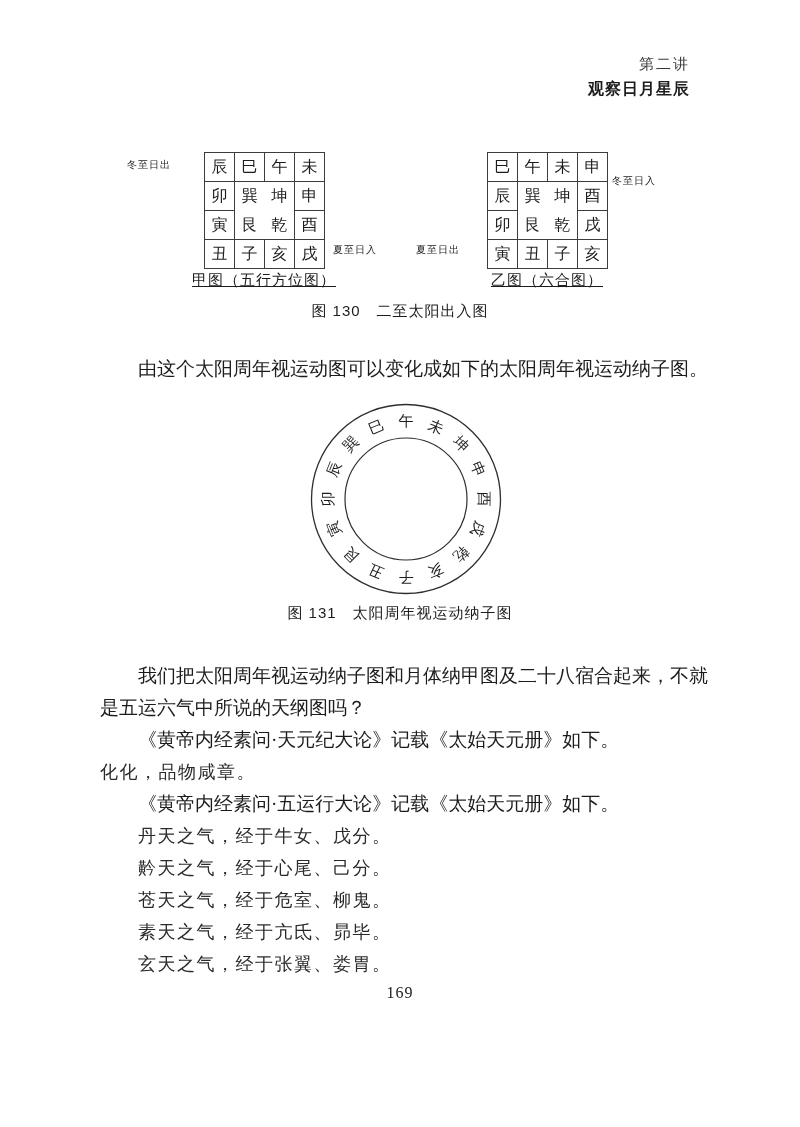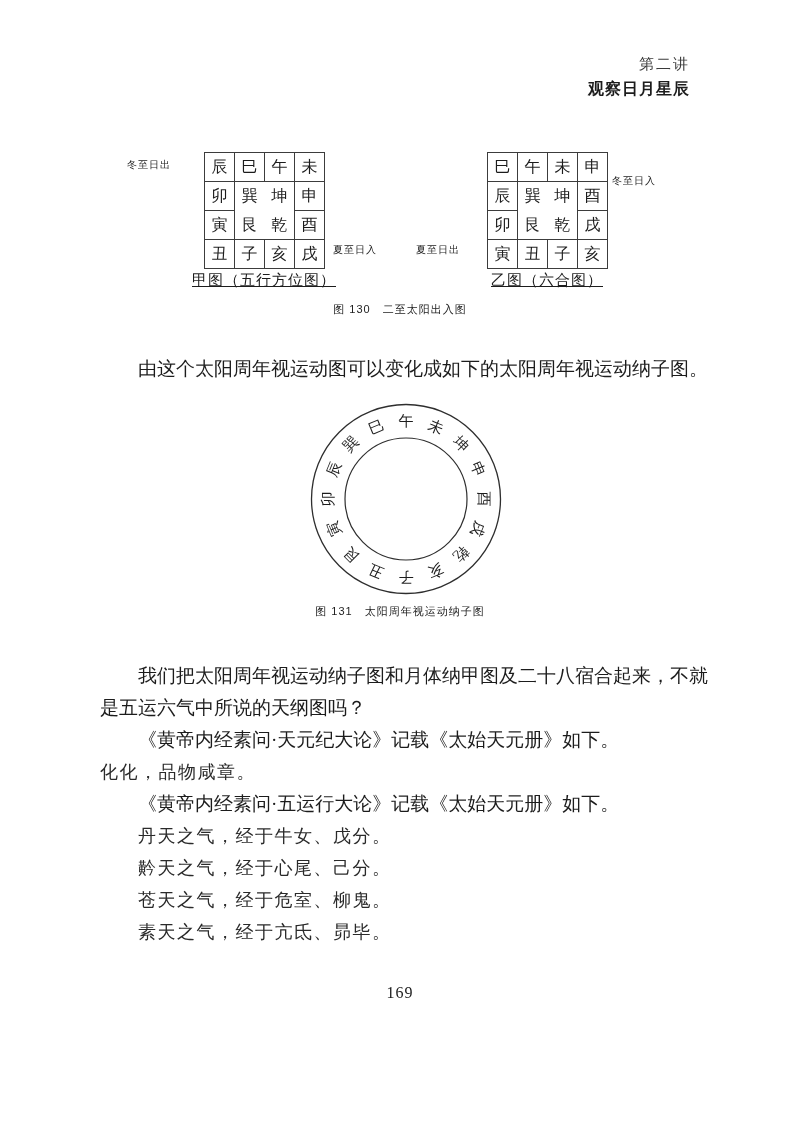--- a/index.html
+++ b/index.html
@@ -31,21 +31,21 @@
   td.merged { padding:0; }
   .center-grid { display:grid; grid-template-columns:1fr 1fr; grid-template-rows:1fr 1fr;
                  width:100%; height:100%; }
   .center-grid span { display:flex; align-items:center; justify-content:center; font-size:16px; }
 
   .grid-label { position:absolute; font-size:10px; letter-spacing:1px; white-space:nowrap; }
   .grid-caption { position:absolute; width:220px; text-align:center; font-size:15px;
                   letter-spacing:1px; white-space:nowrap;text-decoration:underline; }
 
   .fig-caption { position:absolute; left:0; width:800px; text-align:center;
-                 font-family:"Liberation Sans", sans-serif; font-size:11px;
+                 font-family:"Liberation Sans", sans-serif; font-size:15px;
                  letter-spacing:1px; white-space:nowrap; }
 
   
   .intro { position:absolute; left:100px; top:356px; width:660px;
            font-size:19px; white-space:nowrap; }
   .indent2 { padding-left:38px; }
 
   
   .ring { position:absolute; left:310px; top:403px; width:192px; height:192px; }
   .ring svg { position:absolute; left:0; top:0; }
@@ -174,17 +174,18 @@
   <div class="body-block">
     <div class="tline indent2">我们把太阳周年视运动纳子图和月体纳甲图及二十八宿合起来，不就</div>
     <div class="tline">是五运六气中所说的天纲图吗？</div>
     <div class="tline indent2">《黄帝内经素问·天元纪大论》记载《太始天元册》如下。</div>
     <div class="tline kai">化化，品物咸章。</div>
     <div class="tline indent2">《黄帝内经素问·五运行大论》记载《太始天元册》如下。</div>
     <div class="tline indent2 kai">丹天之气，经于牛女、戊分。</div>
     <div class="tline indent2 kai">黅天之气，经于心尾、己分。</div>
     <div class="tline indent2 kai">苍天之气，经于危室、柳鬼。</div>
     <div class="tline indent2 kai">素天之气，经于亢氐、昴毕。</div>
+    <div class="tline indent2 kai">玄天之气，经于张翼、娄胃。</div>
   </div>
 
   <div class="page-number">169</div>
 
 </div>
 
 </body></html>

